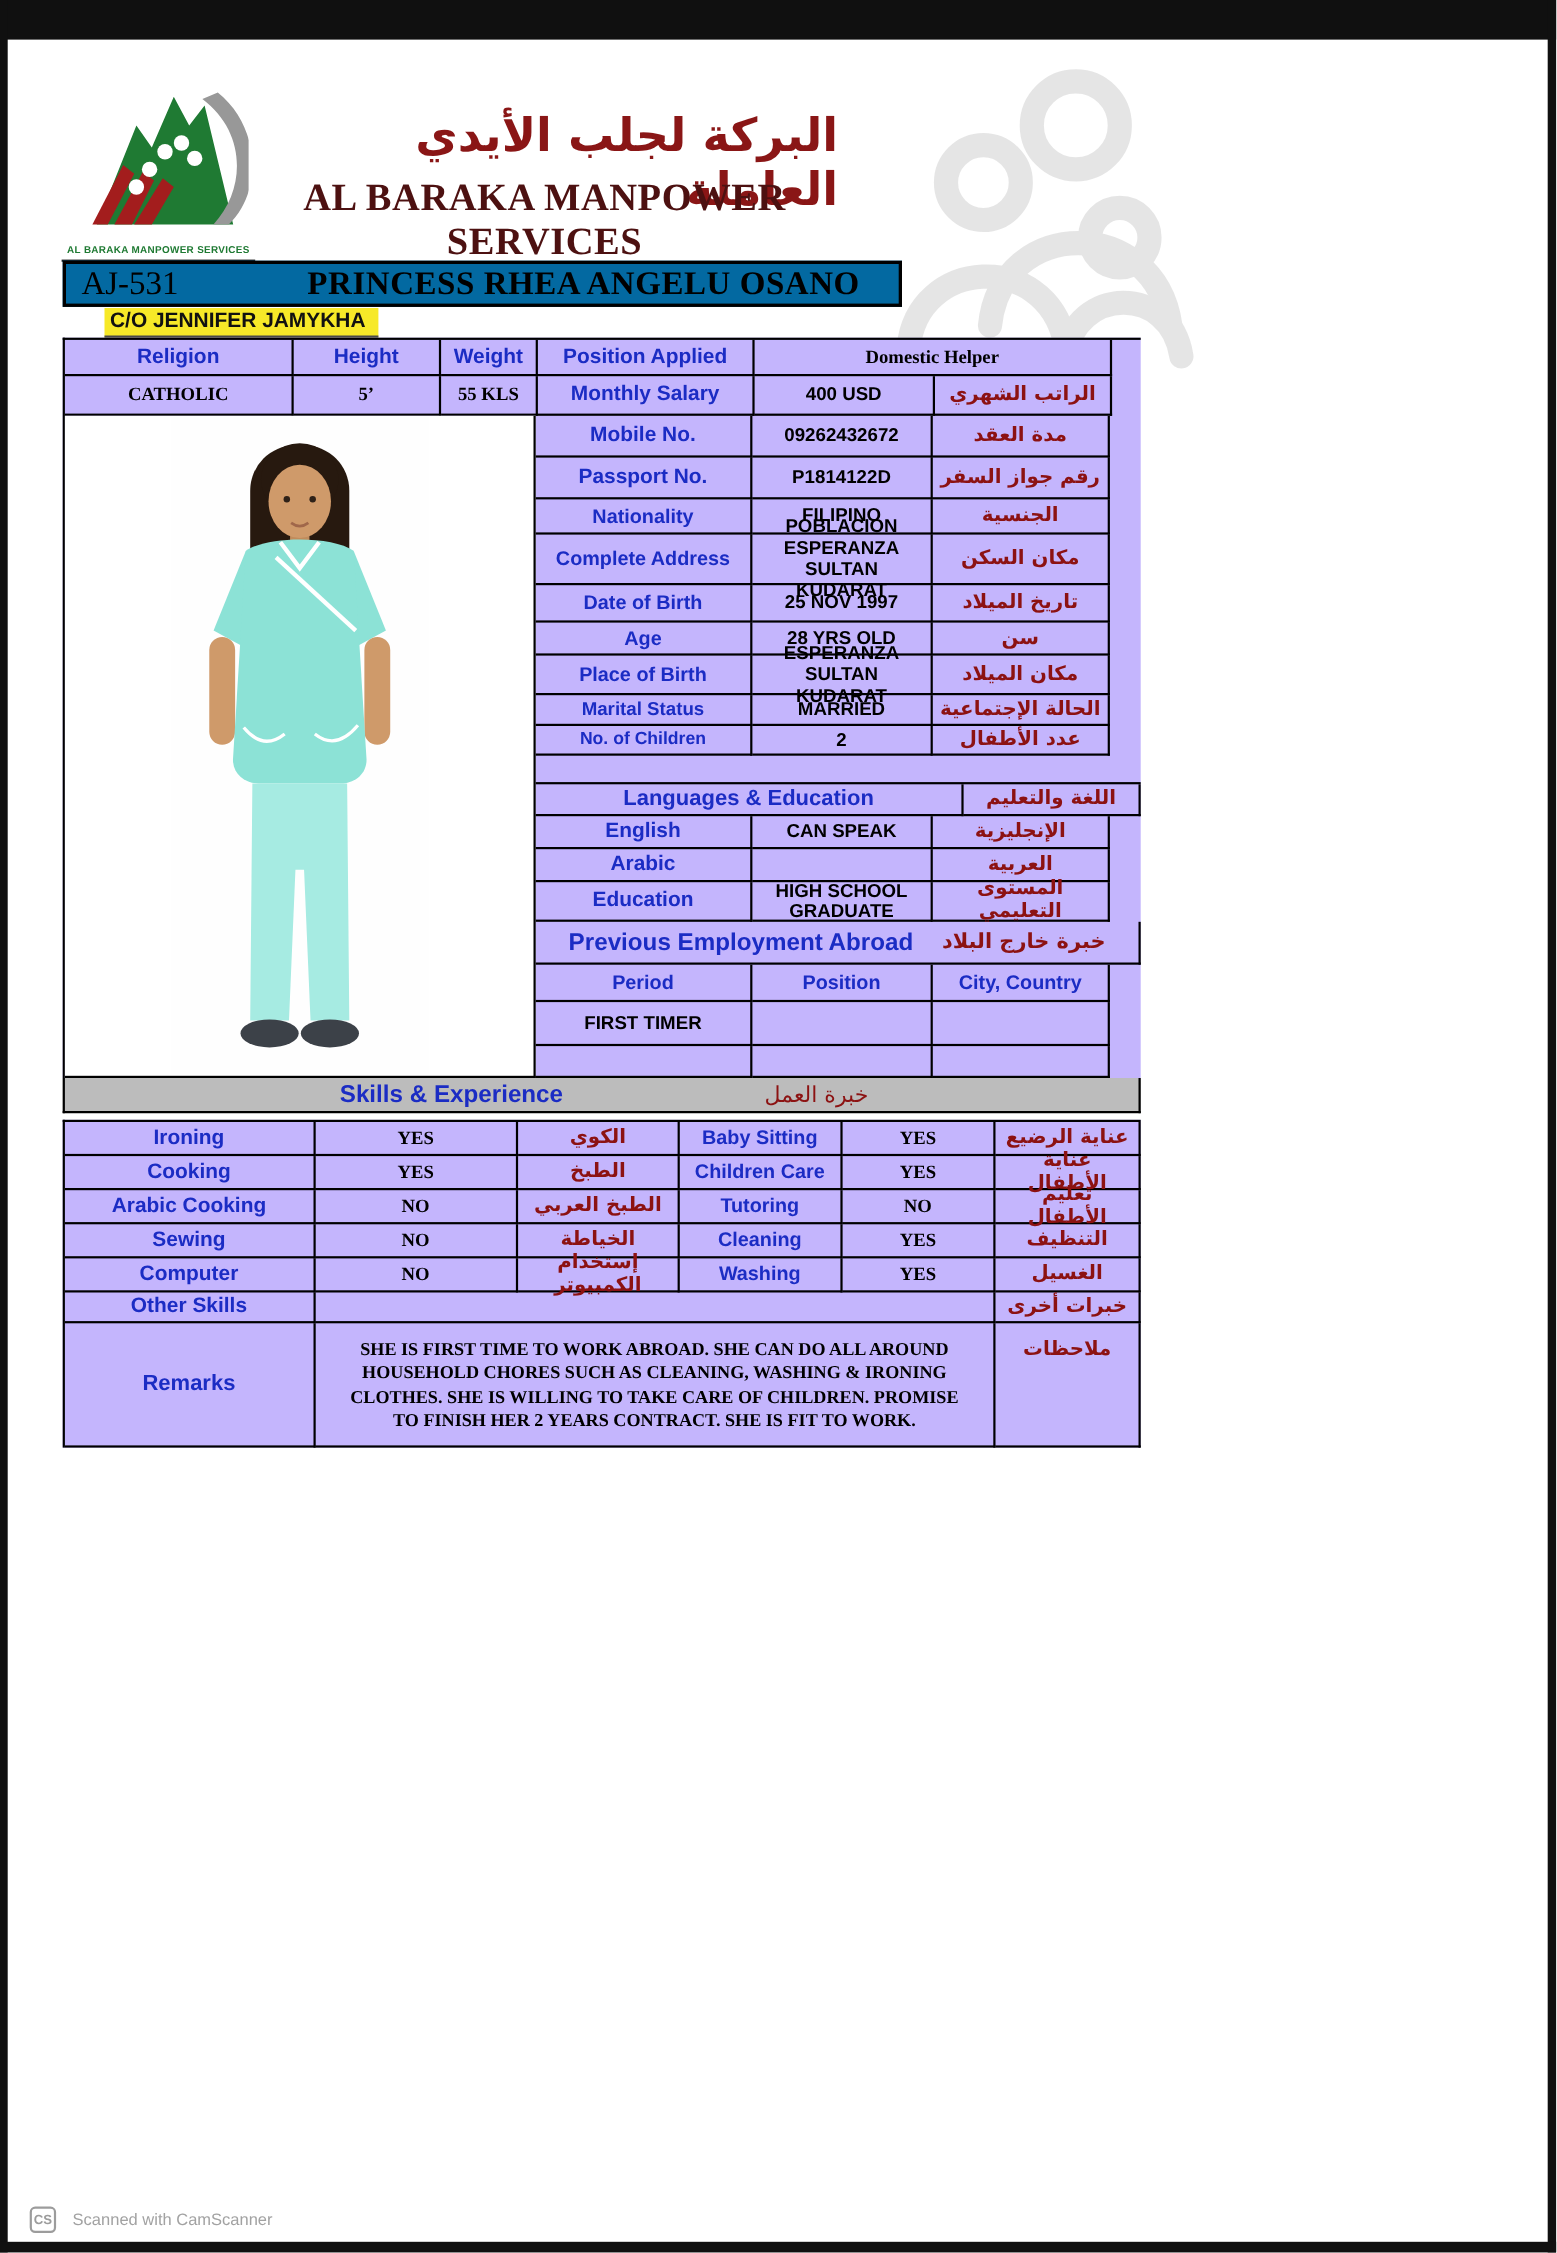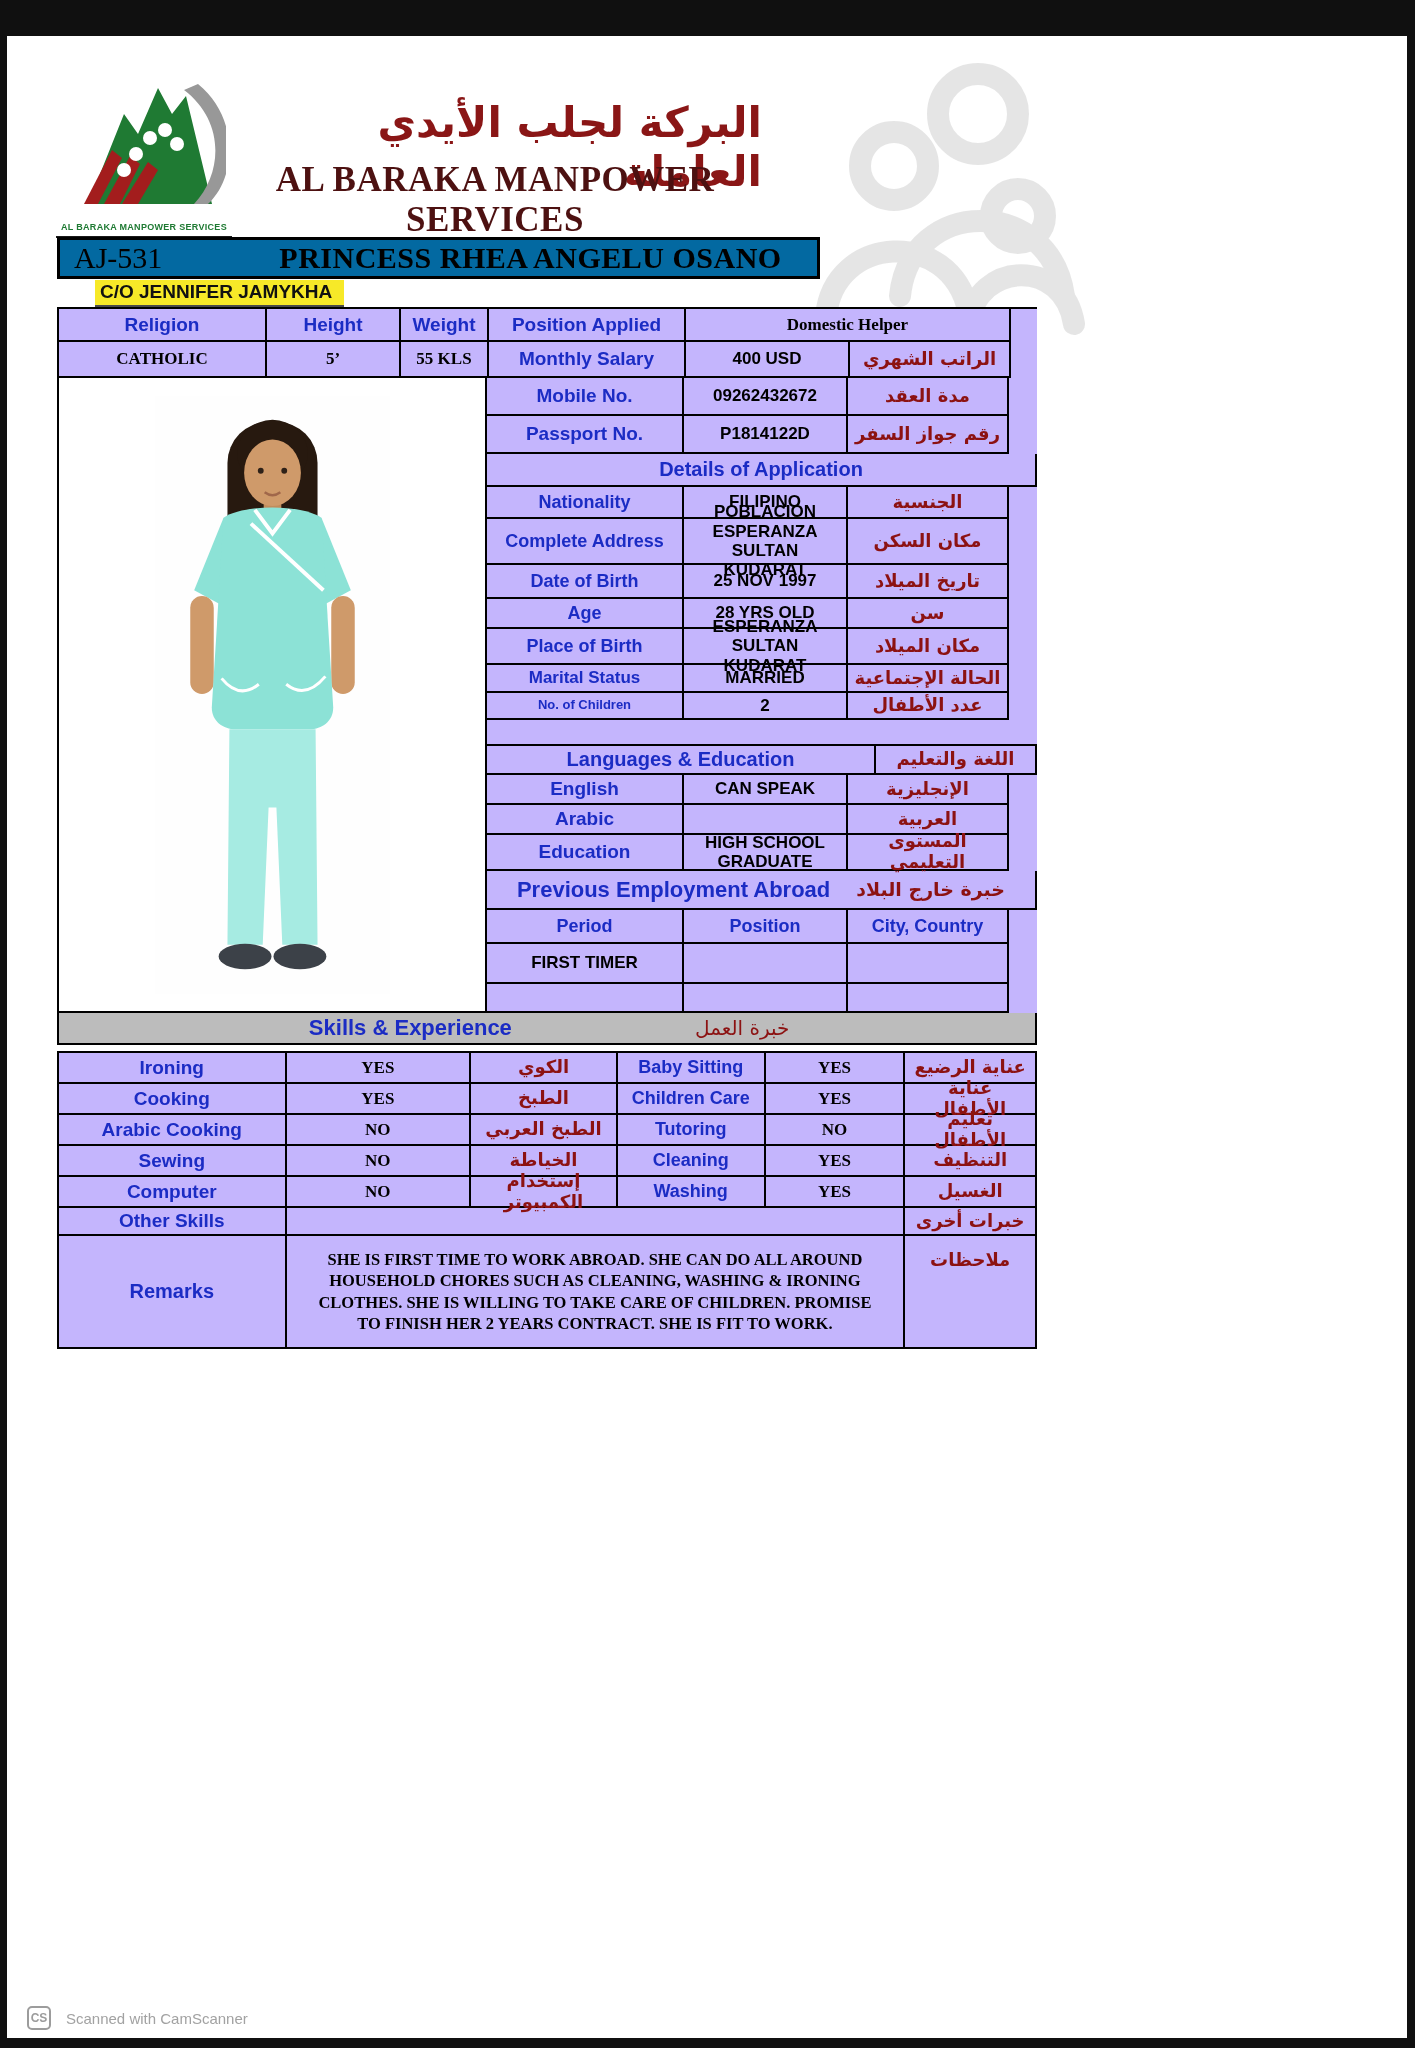--- a/index.html
+++ b/index.html
@@ -38,21 +38,21 @@
   .w225{width:197px}.w325{width:325px}.w389{width:389px}.w550{width:550px}
   .s1{width:228px}.s2{width:185px}.s3{width:147px}.s4{width:148px}.s5{width:140px}.s6{width:132px}.sspan{width:620px}
 
   
   .h26{height:26px}.h27{height:27px}.h28{height:28px}.h29{height:29px}.h30{height:30px}
   .h31{height:31px}.h32{height:32px}.h33{height:33px}.h34{height:34px}.h36{height:36px}
   .h38{height:38px}.h39{height:39px}.h40{height:40px}.h46{height:46px}.h113{height:113px}
 
   
   .lbl{color:#1b2cc4;font-weight:bold;font-size:19px}
-  .f20{font-size:20px}.f18{font-size:18px}.f17{font-size:17px}.f16{font-size:13px}
+  .f20{font-size:20px}.f18{font-size:18px}.f17{font-size:17px}.f16{font-size:16px}
   .f15{font-size:15px}.f14{font-size:14px}.f12{font-size:12.5px}
   .val{color:#000;font-weight:bold;font-size:17px}
   .serif{font-family:"Liberation Serif",serif}
   .ar{color:#8c1212;font-weight:bold;font-size:18px;font-family:"DejaVu Sans",sans-serif;direction:rtl}
   .title{color:#1b2cc4;font-weight:bold;font-size:20px}
   .yn{font-family:"Liberation Serif",serif;font-weight:bold;font-size:17px;color:#000}
   .emp-title{color:#1b2cc4;font-weight:bold;font-size:22px;margin-right:26px}
   .emp-ar{color:#8c1212;font-weight:bold;font-size:19px;font-family:"DejaVu Sans",sans-serif;direction:rtl}
 
   .photo-cell{width:430px;border-right:2px solid #000;border-bottom:2px solid #000;display:flex;align-items:center;justify-content:center;background:#fff}
@@ -169,23 +169,20 @@
             <div class="cell w164 val f18">09262432672</div>
             <div class="cell w161 ar">مدة العقد</div>
           </div>
 
           <div class="trow h38">
             <div class="cell w225 lbl">Passport No.</div>
             <div class="cell w164 val f18">P1814122D</div>
             <div class="cell w161 ar">رقم جواز السفر</div>
           </div>
 
-          <div class="trow h33">
-            <div class="cell w550 title">Details of Application</div>
-          </div>
 
           <div class="trow h32">
             <div class="cell w225 lbl f18">Nationality</div>
             <div class="cell w164 val f16">FILIPINO</div>
             <div class="cell w161 ar">الجنسية</div>
           </div>
 
           <div class="trow h46">
             <div class="cell w225 lbl f18">Complete Address</div>
             <div class="cell w164 val f12">POBLACION ESPERANZA SULTAN KUDARAT</div>

